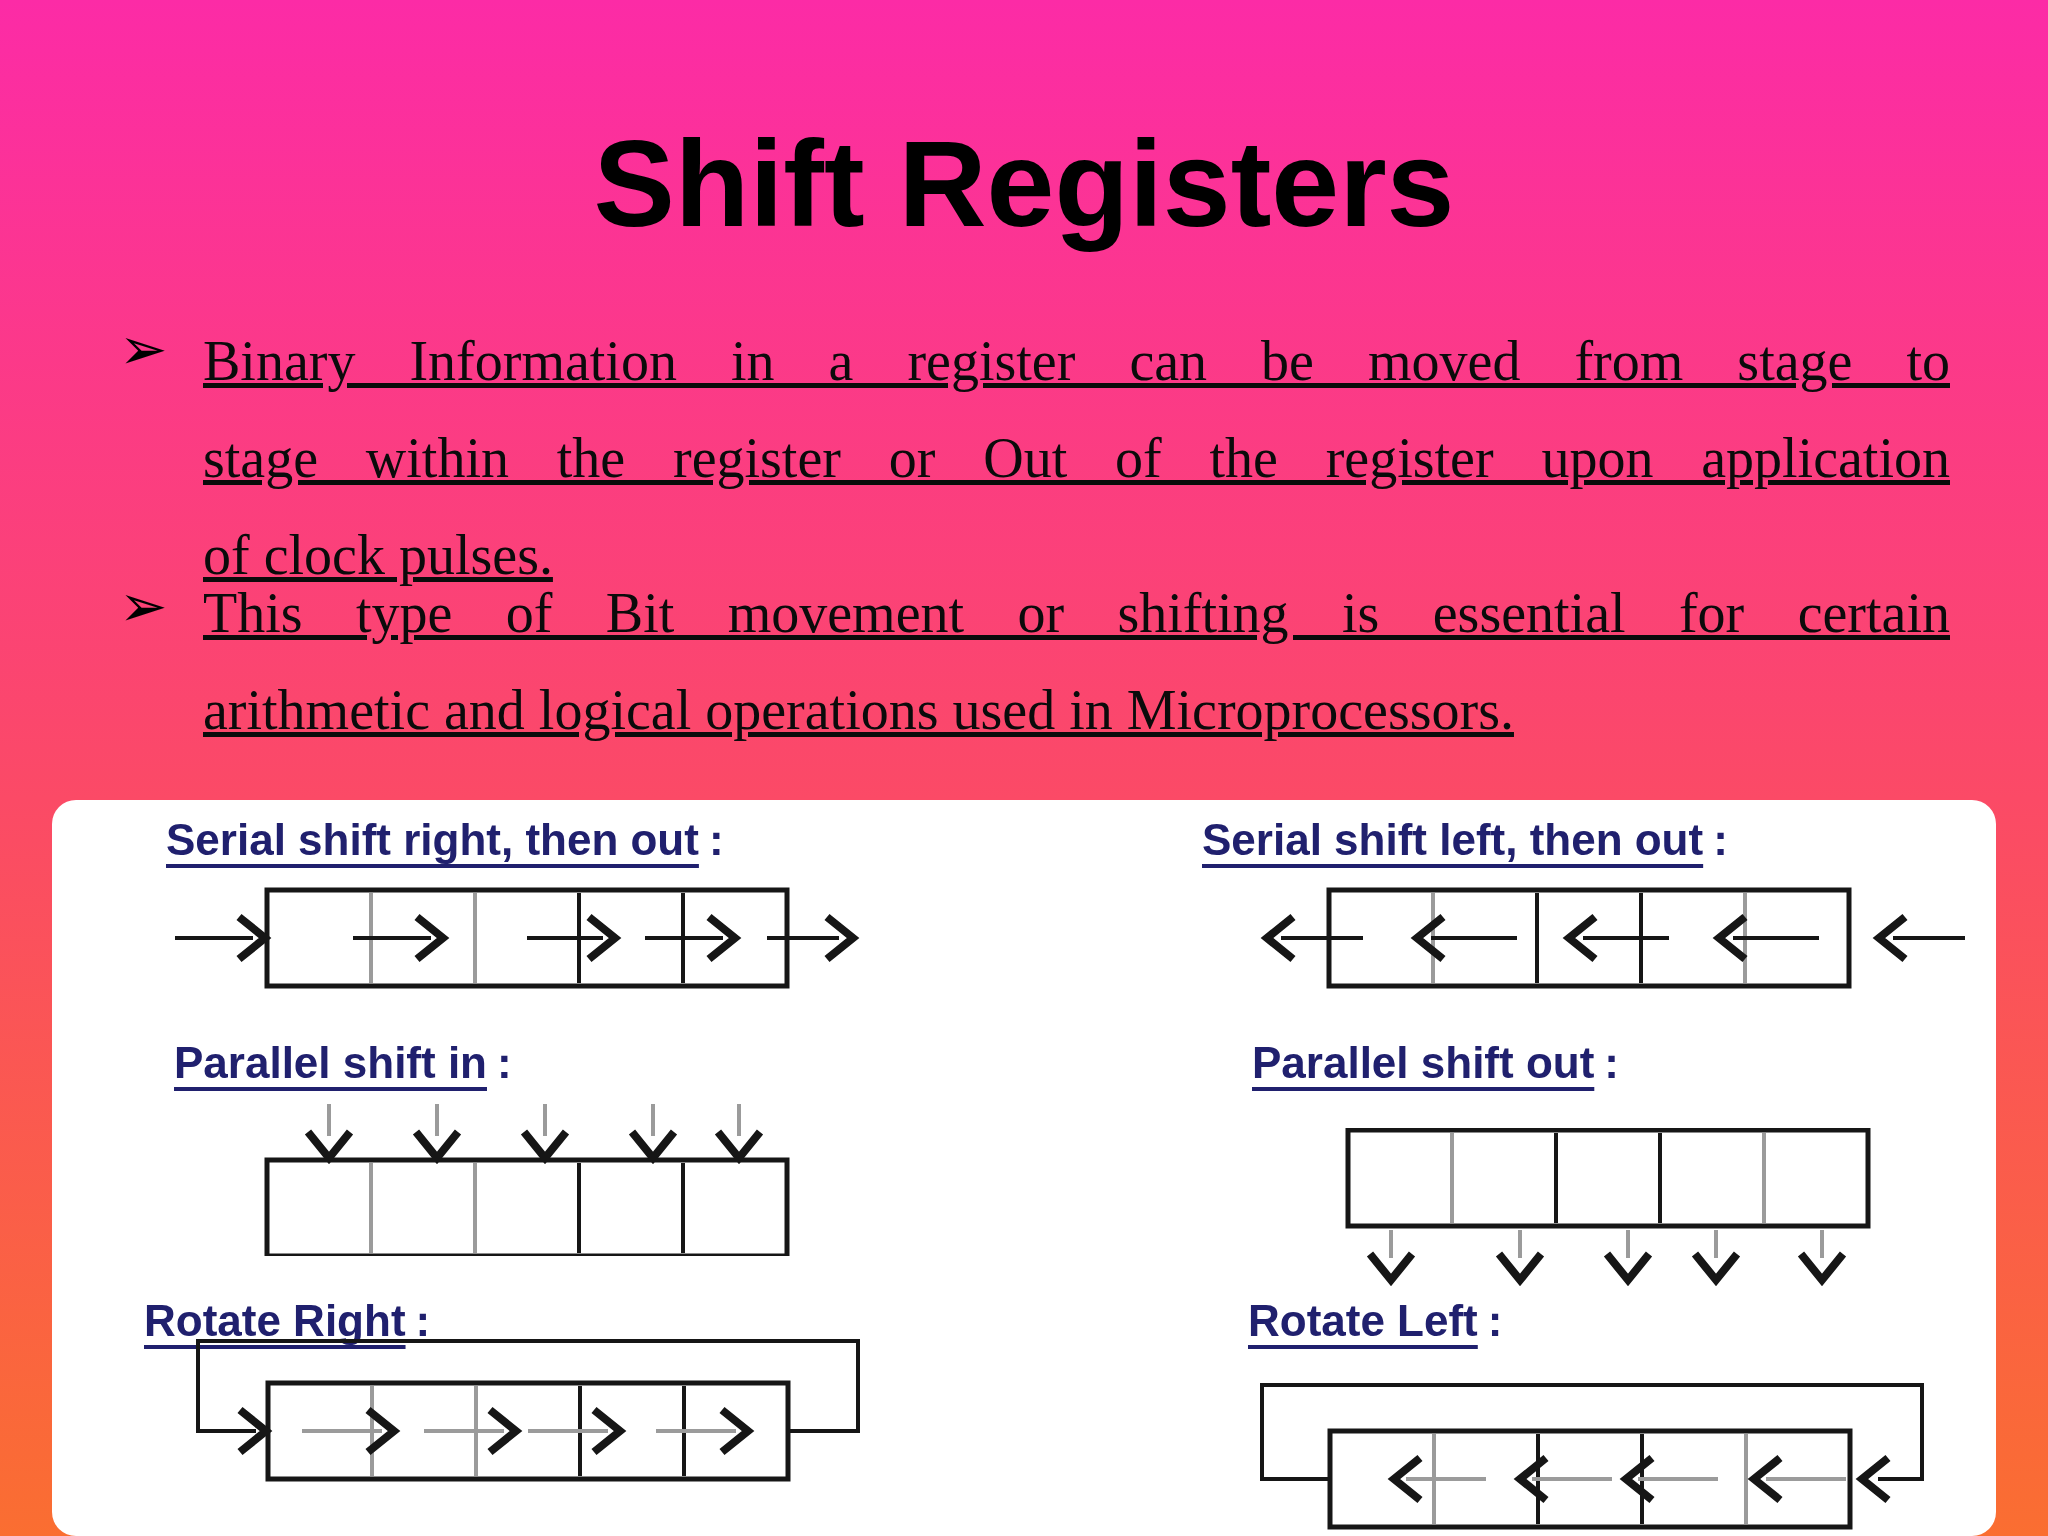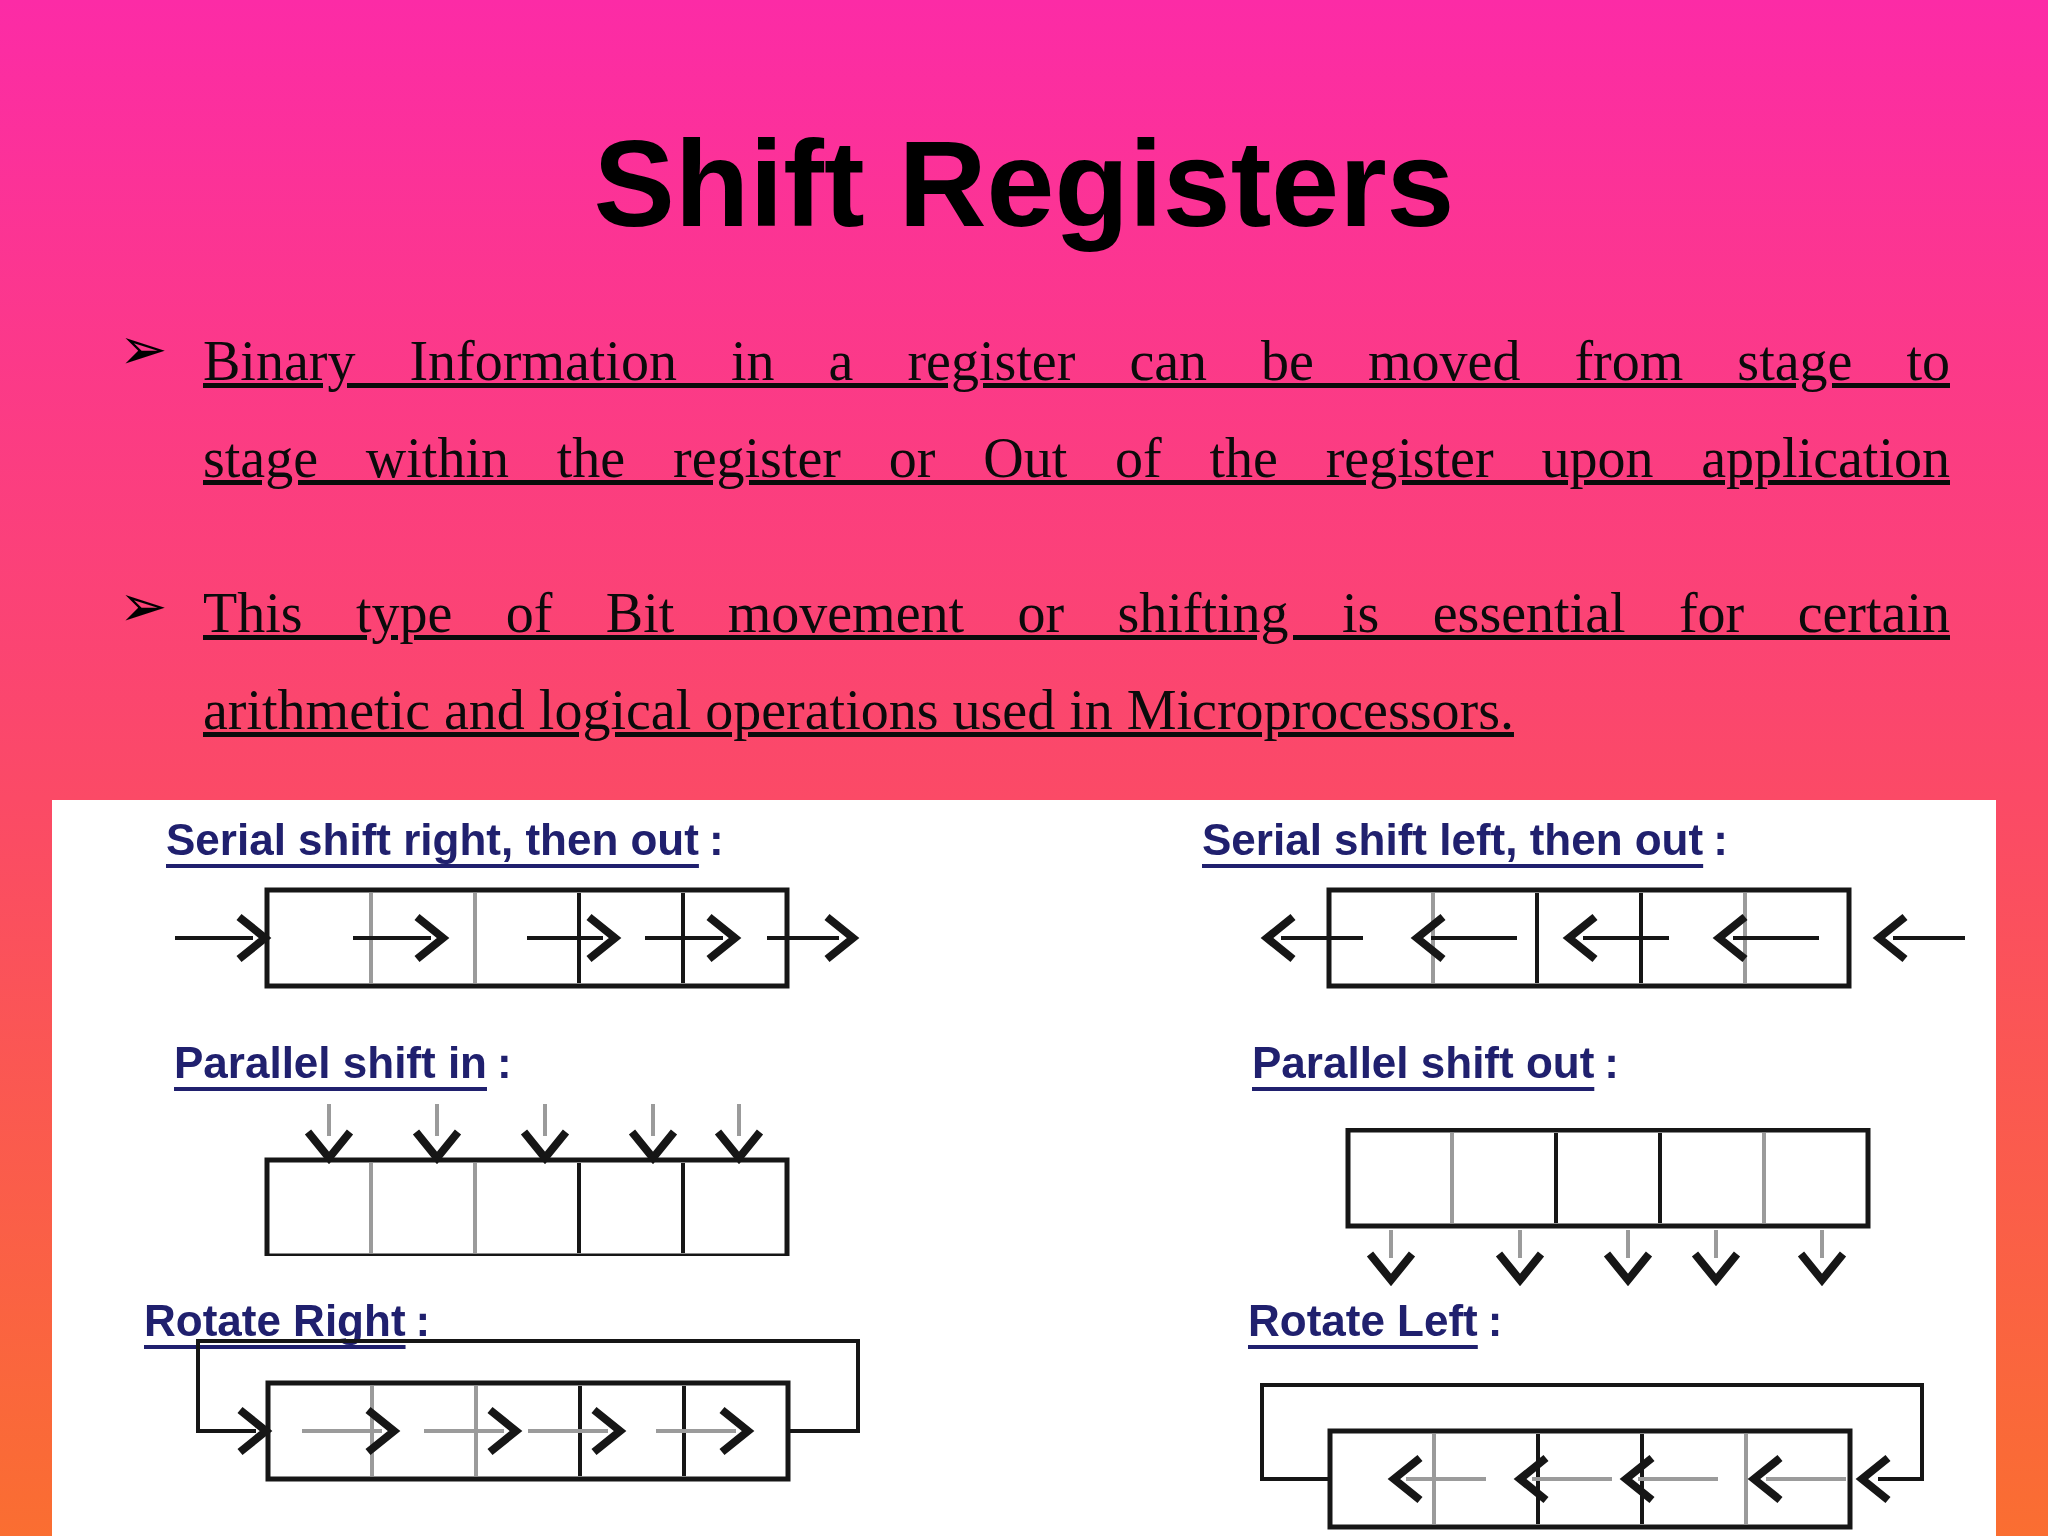--- a/index.html
+++ b/index.html
@@ -28,21 +28,21 @@
     position:absolute;left:203px;width:1747px;
     font-family:"Liberation Serif","DejaVu Serif",serif;
     font-size:56px;line-height:97px;color:var(--body);text-decoration:underline;
   }
   .b1{top:313px;}
   .b2{top:565px;}
   .jline{text-align:justify;text-align-last:justify;white-space:normal;}
   .jline.last{text-align-last:left;}
   .panel{
     position:absolute;left:52px;top:800px;width:1944px;height:736px;
-    background:var(--panel);overflow:hidden;
+    background:var(--panel);overflow:hidden;border-radius:24px;
   }
   .dlabel{
     position:absolute;color:var(--label);
     font-family:"Liberation Sans",sans-serif;font-weight:bold;
     font-size:44px;line-height:1.2;white-space:nowrap;
   }
   .dlabel .u{
     text-decoration:underline;
     text-decoration-thickness:4px;text-underline-offset:9px;
   }
@@ -57,20 +57,21 @@
 </style>
 </head>
 <body>
 
 <div class="title">Shift Registers</div>
 
 <div class="bullet-marker m1">➢</div>
 <div class="bullet-text b1">
   <div class="jline">Binary Information in a register can be moved from stage to</div>
   <div class="jline">stage within the register or Out of the register upon application</div>
+  <div class="jline last">of clock pulses.</div>
 </div>
 
 <div class="bullet-marker m2">➢</div>
 <div class="bullet-text b2">
   <div class="jline">This type of Bit movement or shifting is essential for certain</div>
   <div class="jline last">arithmetic and logical operations used in Microprocessors.</div>
 </div>
 
 <div class="panel">
 

